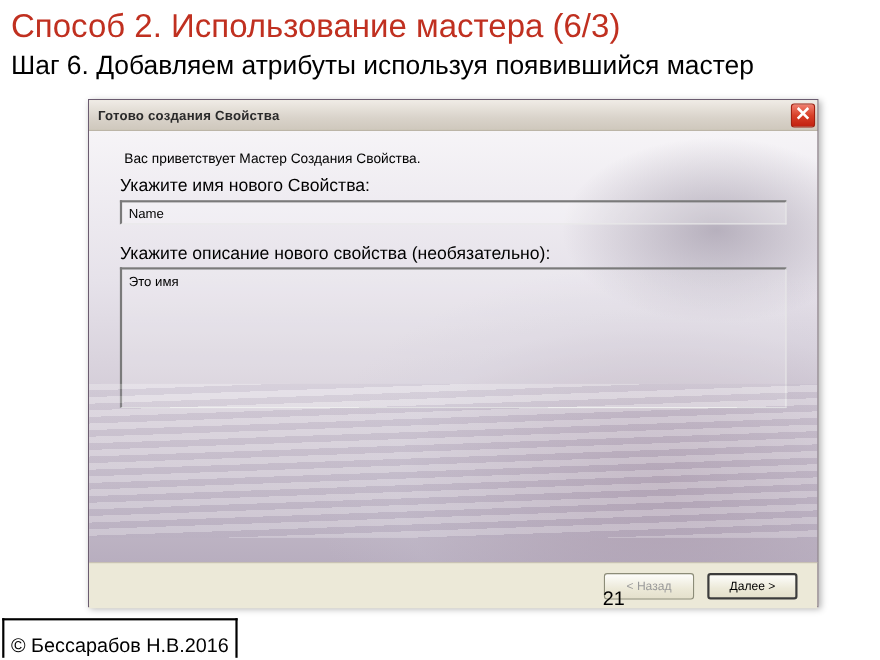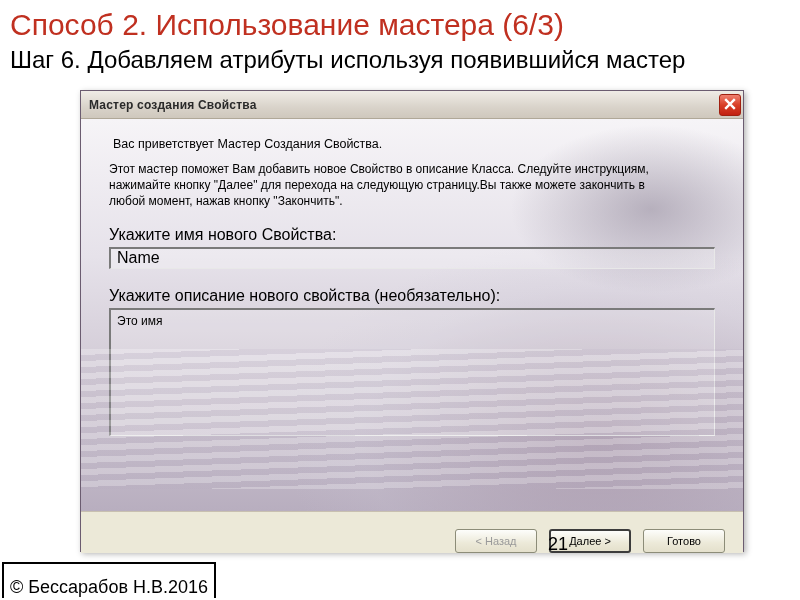--- a/index.html
+++ b/index.html
@@ -101,21 +101,21 @@
     margin-top: 10px;
   }
   .sunken-input {
     width: 100%;
     background: rgba(255,255,255,0.25);
     border-top: 2px solid #7a7a7a;
     border-left: 2px solid #7a7a7a;
     border-right: 1px solid #e8e8e8;
     border-bottom: 1px solid #e8e8e8;
     padding: 6px 6px;
-    font-size: 16px;
+    font-size: 12px;
     font-family: Tahoma, Arial, sans-serif;
     color: #000;
   }
   .sunken-input.single { height: 22px; }
   .sunken-textarea {
     width: 100%;
     height: 128px;
     background: rgba(255,255,255,0.18);
     border-top: 2px solid #7a7a7a;
     border-left: 2px solid #7a7a7a;
@@ -125,21 +125,21 @@
     font-size: 12px;
     font-family: Tahoma, Arial, sans-serif;
     color: #000;
     resize: none;
   }
   .dialog-buttons {
     height: 42px;
     background: #ece9d8;
     border-top: 1px solid #c8c0b0;
     display: flex;
-    align-items: flex-end;
+    align-items: center;
     justify-content: flex-end;
     gap: 12px;
     padding: 0 18px;
   }
   .win-btn {
     min-width: 82px;
     height: 24px;
     background: linear-gradient(to bottom, #fdfdfb, #ece9d8 60%, #e4e0cc);
     border: 1px solid #8c8c78;
     border-radius: 3px;
@@ -171,42 +171,40 @@
   }
 </style>
 </head>
 <body>
 
 <div class="slide-title">Способ 2. Использование мастера (6/3)</div>
 <div class="slide-step">Шаг 6. Добавляем атрибуты используя появившийся мастер</div>
 
 <div class="dialog">
   <div class="titlebar">
-    <span class="titlebar-text">Мастер создания Свойства</span>
+    <span class="titlebar-text">Готово создания Свойства</span>
     <div class="close-btn">
       <span>
         <svg viewBox="0 0 10 10">
             <path d="M1 1 L9 9 M9 1 L1 9" stroke="#fff" stroke-width="2" fill="none"></path>
           </svg>
       </span>
     </div>
   </div>
 
   <div class="dialog-body">
     <div class="welcome">Вас приветствует Мастер Создания Свойства.</div>
-    <div class="intro">Этот мастер поможет Вам добавить новое Свойство в описание Класса. Следуйте инструкциям, нажимайте кнопку "Далее" для перехода на следующую страницу.Вы также можете закончить в любой момент, нажав кнопку "Закончить".</div>
 
     <div class="field-label">Укажите имя нового Свойства:</div>
     <input class="sunken-input single" type="text" value="Name" style="">
 
     <div class="field-label" style="margin-top:18px">Укажите описание нового свойства (необязательно):</div>
     <textarea class="sunken-textarea" style="">Это имя</textarea>
   </div>
 
   <div class="dialog-buttons">
     <button class="win-btn" disabled="">&lt; Назад</button>
     <button class="win-btn default">Далее &gt;</button>
-    <button class="win-btn">Готово</button>
   </div>
 </div>
 
 <div class="page-num">21</div>
 <div class="copyright">© Бессарабов Н.В.2016</div>
 
 </body></html>

